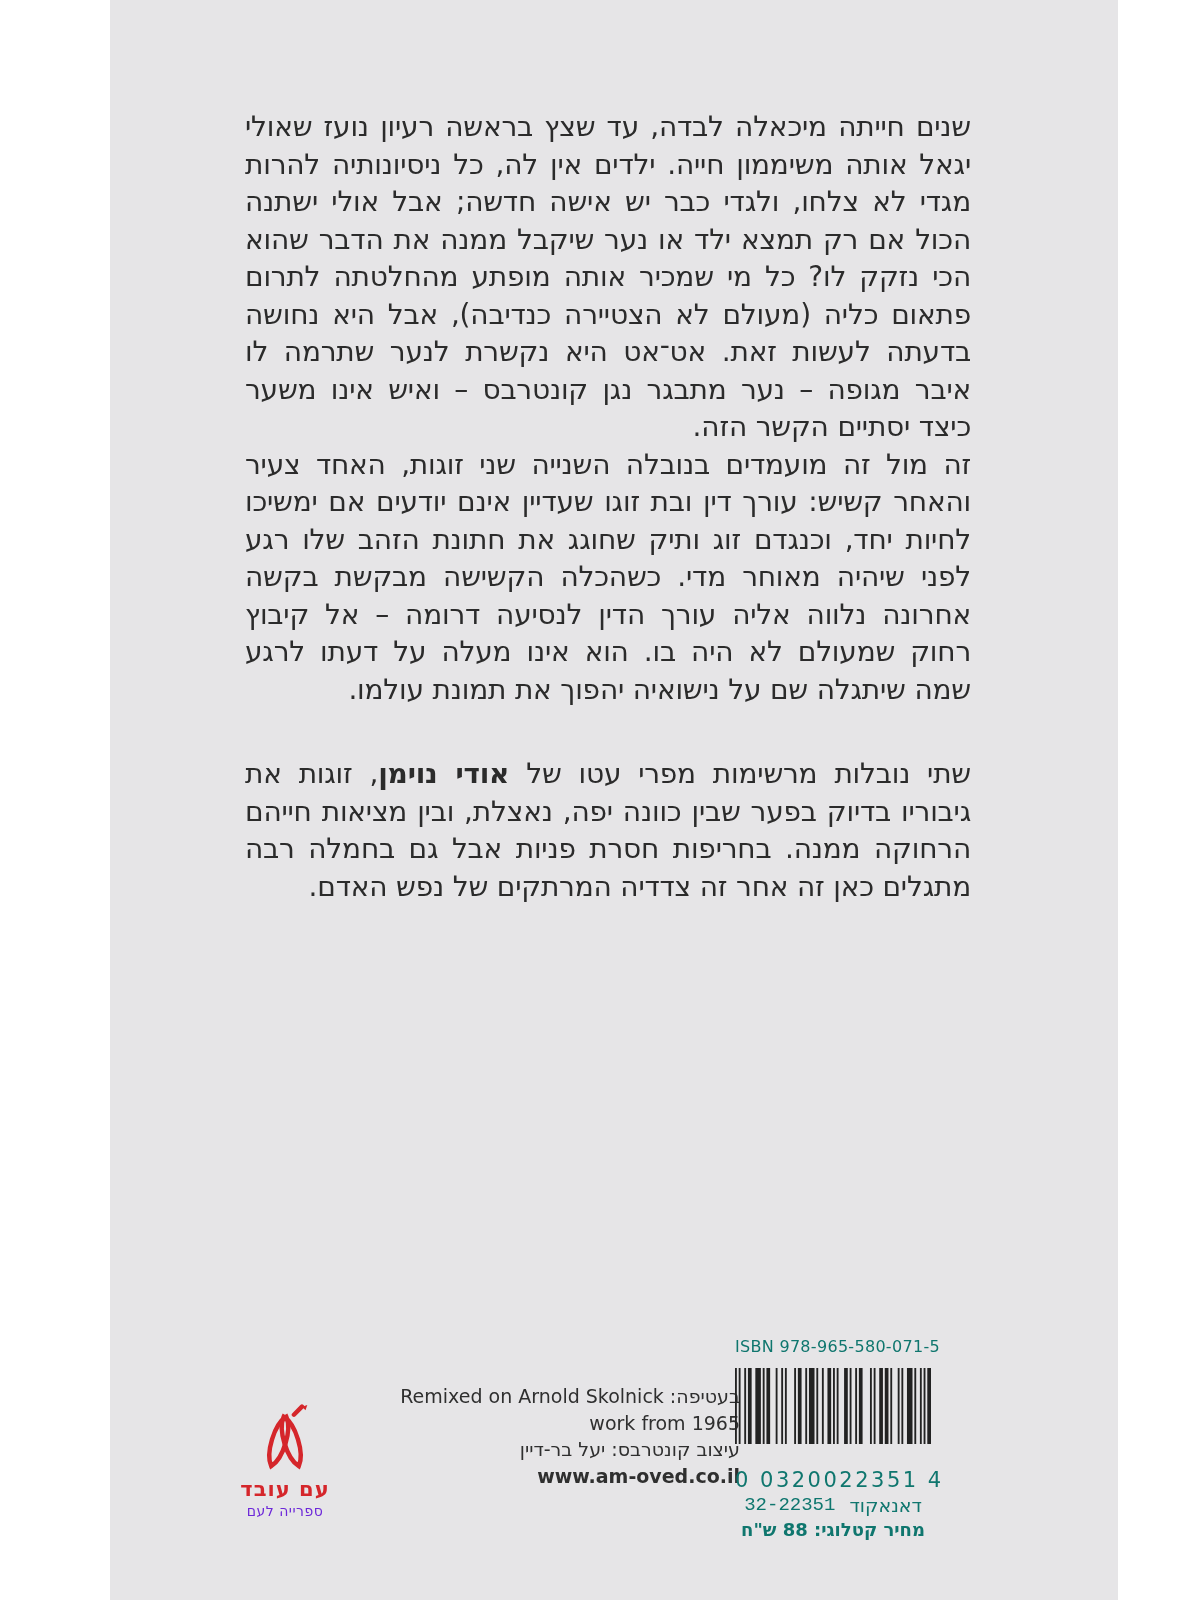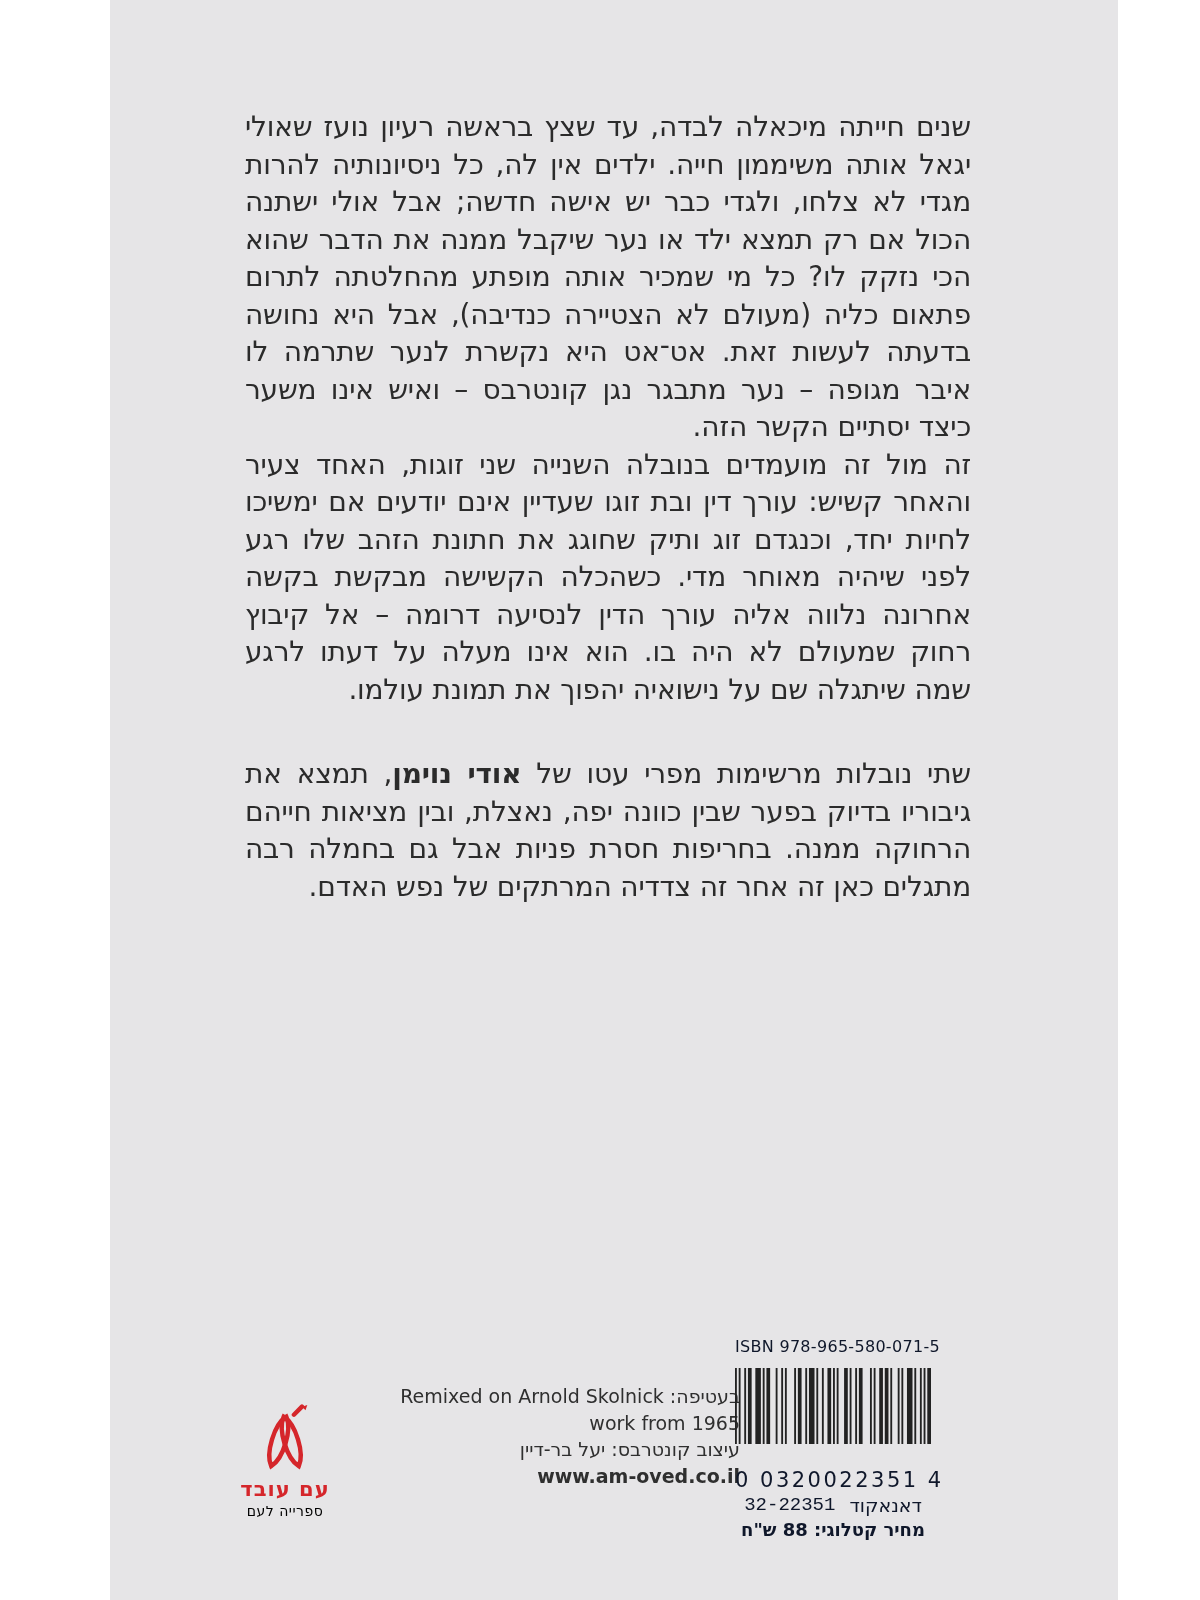--- a/index.html
+++ b/index.html
@@ -47,21 +47,21 @@
     direction:rtl;text-align:right;
     color:#2f2f2f;
     font-size:19px;line-height:26.5px;
     white-space:nowrap;
     margin-left:7px;
   }
   .credits .bold{font-weight:bold;}
   
   .barcode-block{
     position:absolute;left:625px;top:1337px;width:196px;
-    color:#0f172a;
+    color:#0f766e;
     text-align:center;
   }
   .isbn{
     font-size:16px;letter-spacing:0.3px;
     margin-bottom:12px;
     white-space:nowrap;
   }
   .barcode{
     width:196px;height:76px;
   }
@@ -86,39 +86,39 @@
   }
 </style>
 </head>
 <body style="background: rgb(255, 255, 255);">
 
 <div class="cover" style="background: rgb(230, 229, 231);">
 
   <div class="body-text" id="body-text" style="color: rgb(43, 43, 43);">
       <p class="para"><span>שנים חייתה מיכאלה לבדה, עד שצץ בראשה רעיון נועז שאולי יגאל אותה משיממון חייה. ילדים אין לה, כל ניסיונותיה להרות מגדי לא צלחו, ולגדי כבר יש אישה חדשה; אבל אולי ישתנה הכול אם רק תמצא ילד או נער שיקבל ממנה את הדבר שהוא הכי נזקק לו? כל מי שמכיר אותה מופתע מהחלטתה לתרום פתאום כליה (מעולם לא הצטיירה כנדיבה), אבל היא נחושה בדעתה לעשות זאת. אט־אט היא נקשרת לנער שתרמה לו איבר מגופה – נער מתבגר נגן קונטרבס – ואיש אינו משער כיצד יסתיים הקשר הזה.</span></p>
       <p class="para"><span>זה מול זה מועמדים בנובלה השנייה שני זוגות, האחד צעיר והאחר קשיש: עורך דין ובת זוגו שעדיין אינם יודעים אם ימשיכו לחיות יחד, וכנגדם זוג ותיק שחוגג את חתונת הזהב שלו רגע לפני שיהיה מאוחר מדי. כשהכלה הקשישה מבקשת בקשה אחרונה נלווה אליה עורך הדין לנסיעה דרומה – אל קיבוץ רחוק שמעולם לא היה בו. הוא אינו מעלה על דעתו לרגע שמה שיתגלה שם על נישואיה יהפוך את תמונת עולמו.</span></p>
-      <p class="para gap"><span>שתי נובלות מרשימות מפרי עטו של </span><b>אודי נוימן</b><span>, תמצא את גיבוריו בדיוק בפער שבין כוונה יפה, נאצלת, ובין מציאות חייהם הרחוקה ממנה. בחריפות חסרת פניות אבל גם בחמלה רבה מתגלים כאן זה אחר זה צדדיה המרתקים של נפש האדם.</span></p>
+      <p class="para gap"><span>שתי נובלות מרשימות מפרי עטו של </span><b>אודי נוימן</b><span>, זוגות את גיבוריו בדיוק בפער שבין כוונה יפה, נאצלת, ובין מציאות חייהם הרחוקה ממנה. בחריפות חסרת פניות אבל גם בחמלה רבה מתגלים כאן זה אחר זה צדדיה המרתקים של נפש האדם.</span></p>
     </div>
 
   <div class="logo-block">
     <svg width="54" height="66" viewBox="0 0 60 74" fill="none" xmlns="http://www.w3.org/2000/svg">
 
       <g stroke="#d5262b" stroke-width="5" fill="none">
         <g transform="translate(23,42) rotate(17)">
           <path d="M 0 -29 C 10.5 -17, 10.5 17, 0 29 C -10.5 17, -10.5 -17, 0 -29 Z"></path>
         </g>
         <g transform="translate(37,42) rotate(-17)">
           <path d="M 0 -29 C 10.5 -17, 10.5 17, 0 29 C -10.5 17, -10.5 -17, 0 -29 Z"></path>
         </g>
         <path d="M 40 12 L 49 3" stroke-linecap="round"></path>
       </g>
       <path d="M 49 3 l 6 -2 l -2 6 z" fill="#d5262b" stroke="none"></path>
     </svg>
     <div class="pub-name" id="pub-name" style="color: rgb(213, 38, 43);">עם עובד</div>
-    <div class="pub-series" id="pub-series" style="color: #000000;">ספרייה לעם</div>
+    <div class="pub-series" id="pub-series" style="color: #6d28d9;">ספרייה לעם</div>
   </div>
 
   <div class="credits" id="credits">
       <div class="">בעטיפה: Remixed on Arnold Skolnick</div>
       <div class="">work from 1965</div>
       <div class="">עיצוב קונטרבס: יעל בר-דיין</div>
       <div class="bold">www.am-oved.co.il</div>
     </div>
 
   <div class="barcode-block">

